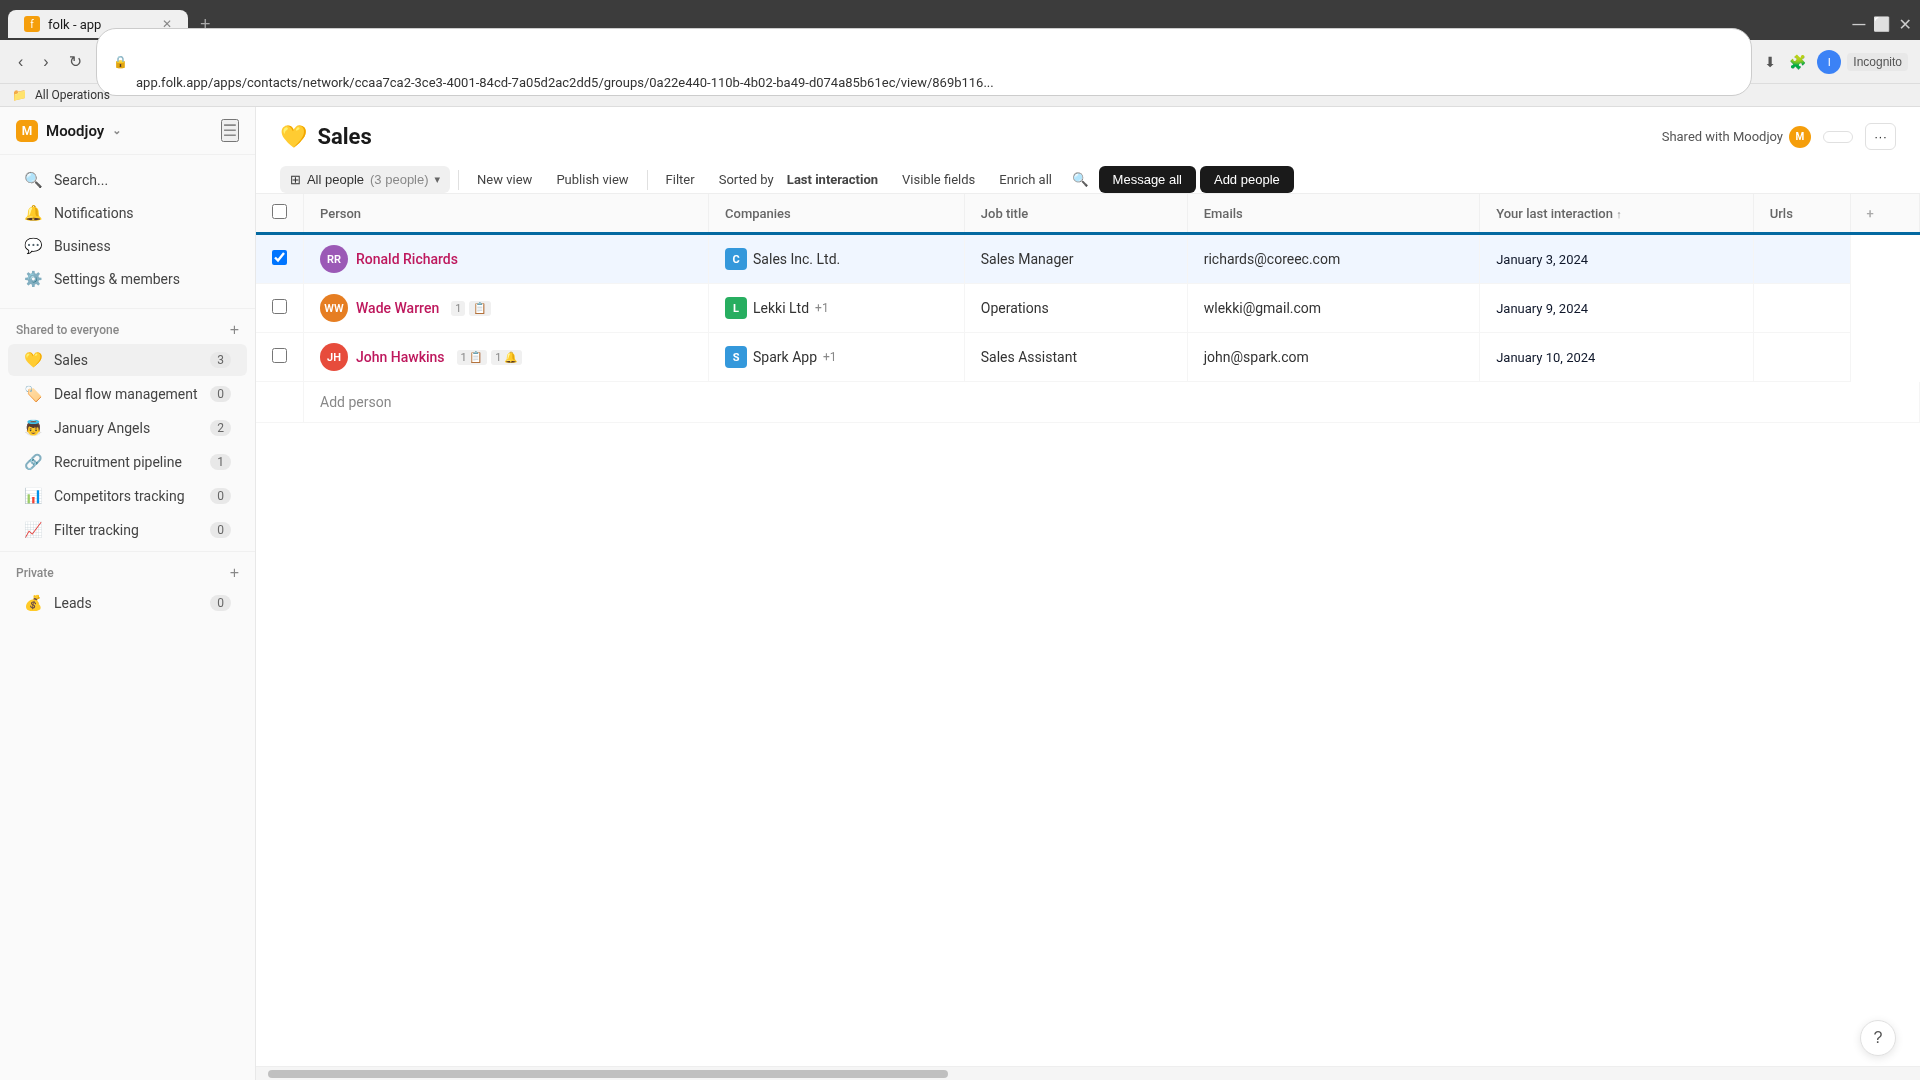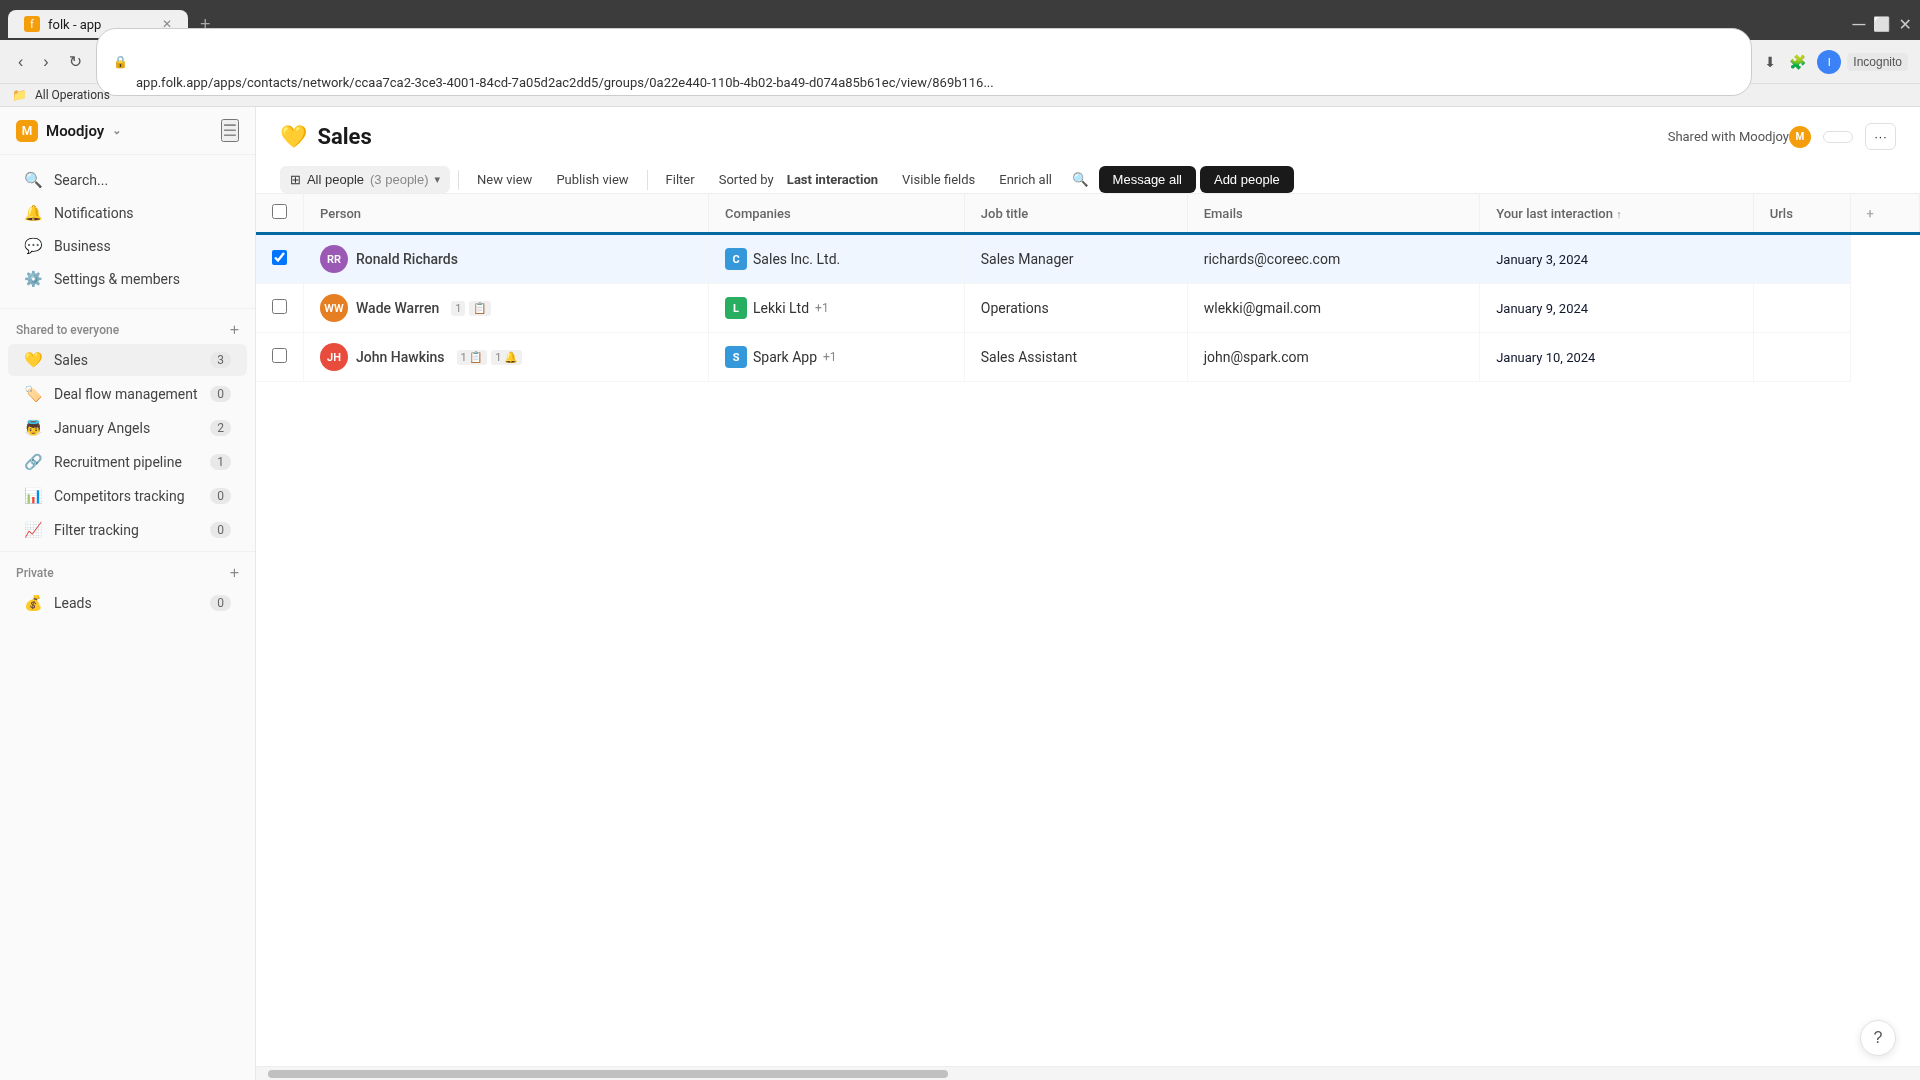--- a/index.html
+++ b/index.html
@@ -42,41 +42,41 @@
     .sidebar-section-add { color: #888; cursor: pointer; font-size: 16px; background: none; border: none; }
     .sidebar-divider { height: 1px; background: #f0f0f0; margin: 4px 0; }
 
     
     .main { flex: 1; display: flex; flex-direction: column; overflow: hidden; background: white; }
     .main-header { padding: 16px 24px 0; border-bottom: 1px solid #eee; }
     .page-title-row { display: flex; align-items: center; gap: 10px; margin-bottom: 16px; }
     .page-icon { font-size: 22px; }
     .page-title { font-size: 22px; font-weight: 700; color: #1a1a1a; }
     .header-actions { margin-left: auto; display: flex; align-items: center; gap: 12px; }
-    .shared-badge { display: flex; align-items: center; color: #555; font-size: 13px; }
+    .shared-badge { display: flex; align-items: center; gap: 6px; color: #555; font-size: 13px; }
     .shared-icon { width: 22px; height: 22px; background: #f59e0b; border-radius: 50%; display: flex; align-items: center; justify-content: center; font-size: 10px; color: white; font-weight: 700; }
     .share-btn { background: none; border: 1px solid #e0e0e0; border-radius: 6px; padding: 5px 14px; font-size: 13px; cursor: pointer; color: #333; }
     .more-btn { background: none; border: 1px solid #e0e0e0; border-radius: 6px; padding: 5px 8px; font-size: 13px; cursor: pointer; color: #333; }
     .toolbar { display: flex; align-items: center; gap: 4px; padding-bottom: 0; flex-wrap: wrap; }
     .toolbar-item { display: flex; align-items: center; gap: 5px; padding: 6px 10px; font-size: 13px; color: #444; cursor: pointer; border-radius: 6px; white-space: nowrap; }
     .toolbar-separator { width: 1px; background: #e0e0e0; height: 20px; margin: 0 4px; }
     .btn-message-all { background: #1a1a1a; color: white; border: none; border-radius: 6px; padding: 6px 14px; font-size: 13px; cursor: pointer; font-weight: 500; }
     .btn-add-people { background: #1a1a1a; color: white; border: none; border-radius: 6px; padding: 6px 14px; font-size: 13px; cursor: pointer; font-weight: 500; }
 
     
     .table-container { flex: 1; overflow: auto; padding: 0; }
     table { width: 100%; border-collapse: collapse; min-width: 900px; }
     thead tr { border-bottom: 3px solid #0369a1; background: #fafafa; }
     th { padding: 10px 16px; text-align: left; font-size: 13px; color: #666; font-weight: 500; white-space: nowrap; border-right: 1px solid #f0f0f0; }
     th:first-child { width: 40px; }
     td { padding: 10px 16px; font-size: 14px; color: #333; border-bottom: 1px solid #f5f5f5; border-right: 1px solid #f5f5f5; vertical-align: middle; }
     tr.selected td { background: #f0f6ff; }
     .person-cell { display: flex; align-items: center; gap: 8px; }
     .person-avatar { width: 28px; height: 28px; border-radius: 50%; display: flex; align-items: center; justify-content: center; font-size: 11px; font-weight: 600; flex-shrink: 0; }
-    .person-name { font-weight: 500; color: #404040; }
+    .person-name { font-weight: 500; color: #be185d; }
     .person-meta { display: flex; align-items: center; gap: 4px; margin-left: 4px; }
     .meta-icon { font-size: 11px; color: #888; background: #f0f0f0; border-radius: 3px; padding: 1px 4px; }
     .company-cell { display: flex; align-items: center; gap: 6px; }
     .company-avatar { width: 22px; height: 22px; border-radius: 4px; display: flex; align-items: center; justify-content: center; font-size: 11px; font-weight: 700; color: white; flex-shrink: 0; }
     .company-plus { color: #888; font-size: 12px; }
     .row-actions { opacity: 0; }
     .checkbox-cell { width: 40px; }
     input[type="checkbox"] { width: 15px; height: 15px; cursor: pointer; }
     .add-person-row td { color: #888; font-size: 14px; cursor: pointer; padding: 12px 16px; }
     .interaction-date { color: #0f172a; font-size: 13px; }
@@ -352,20 +352,26 @@
                 <span>Spark App</span>
                 <span class="company-plus">+1</span>
               </div>
             </td>
             <td>Sales Assistant</td>
             <td>john@spark.com</td>
             <td class="interaction-date">January 10, 2024</td>
             <td></td>
           </tr>
 
+          <tr class="add-person-row">
+            <td></td>
+            <td colspan="7">
+              <span>Add person</span>
+            </td>
+          </tr>
         </tbody>
       </table>
     </div>
 
     <div class="table-scrollbar">
       <div class="scrollbar-thumb"></div>
     </div>
   </div>
 </div>
 

